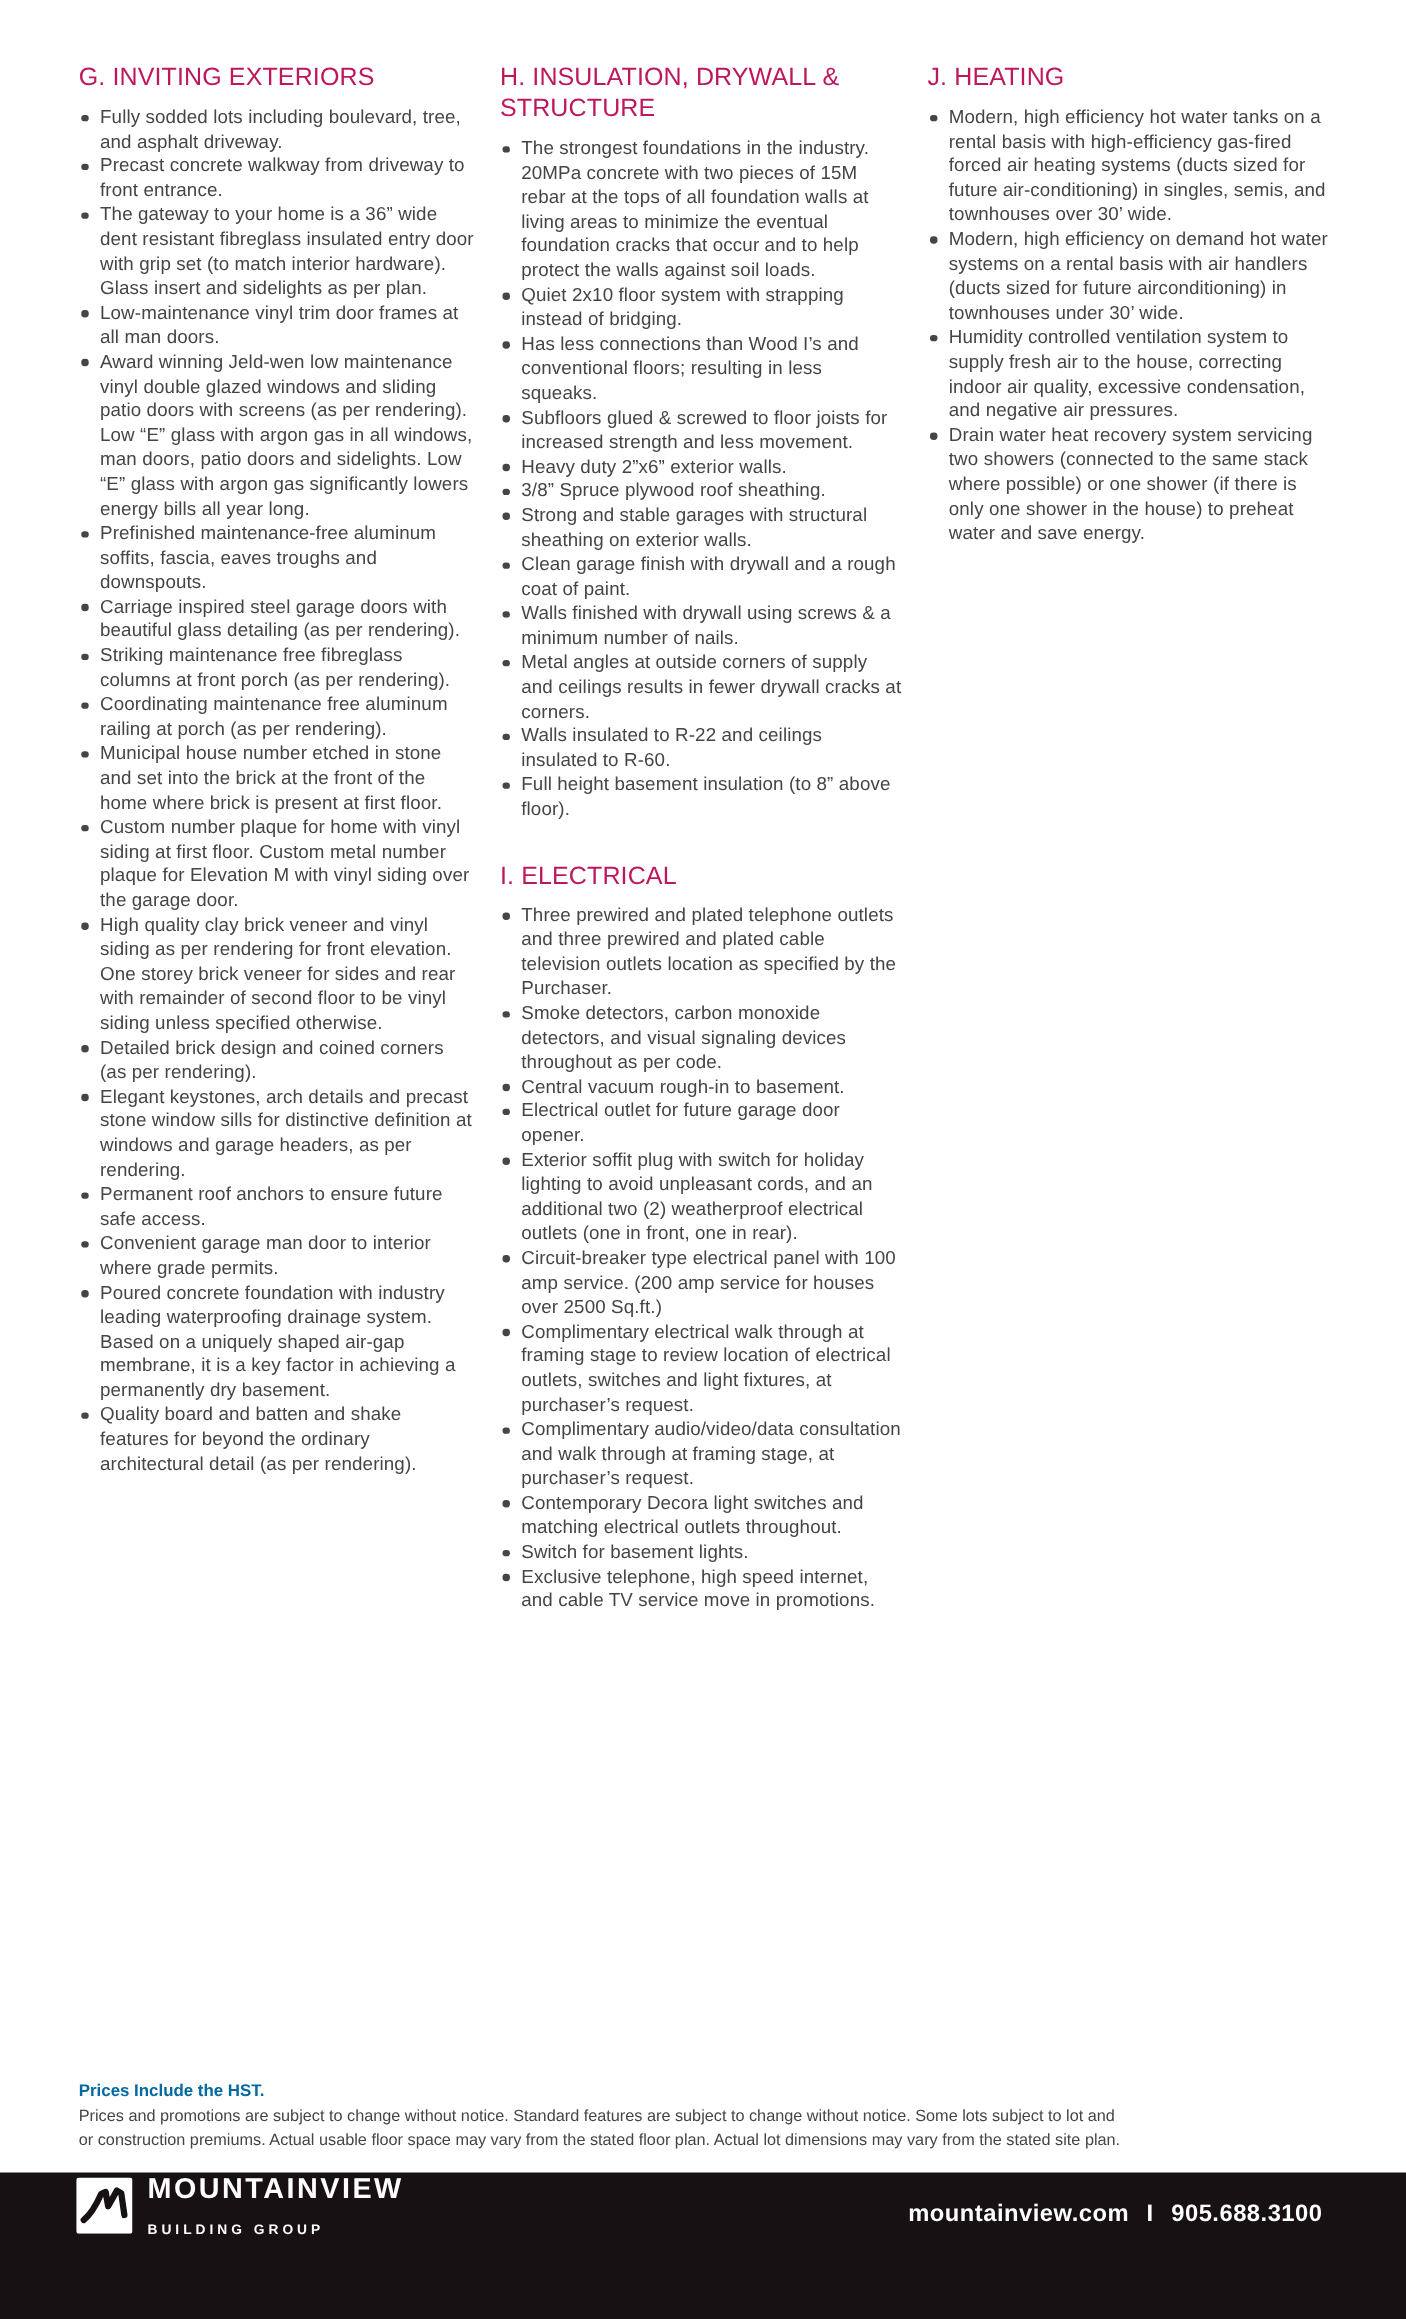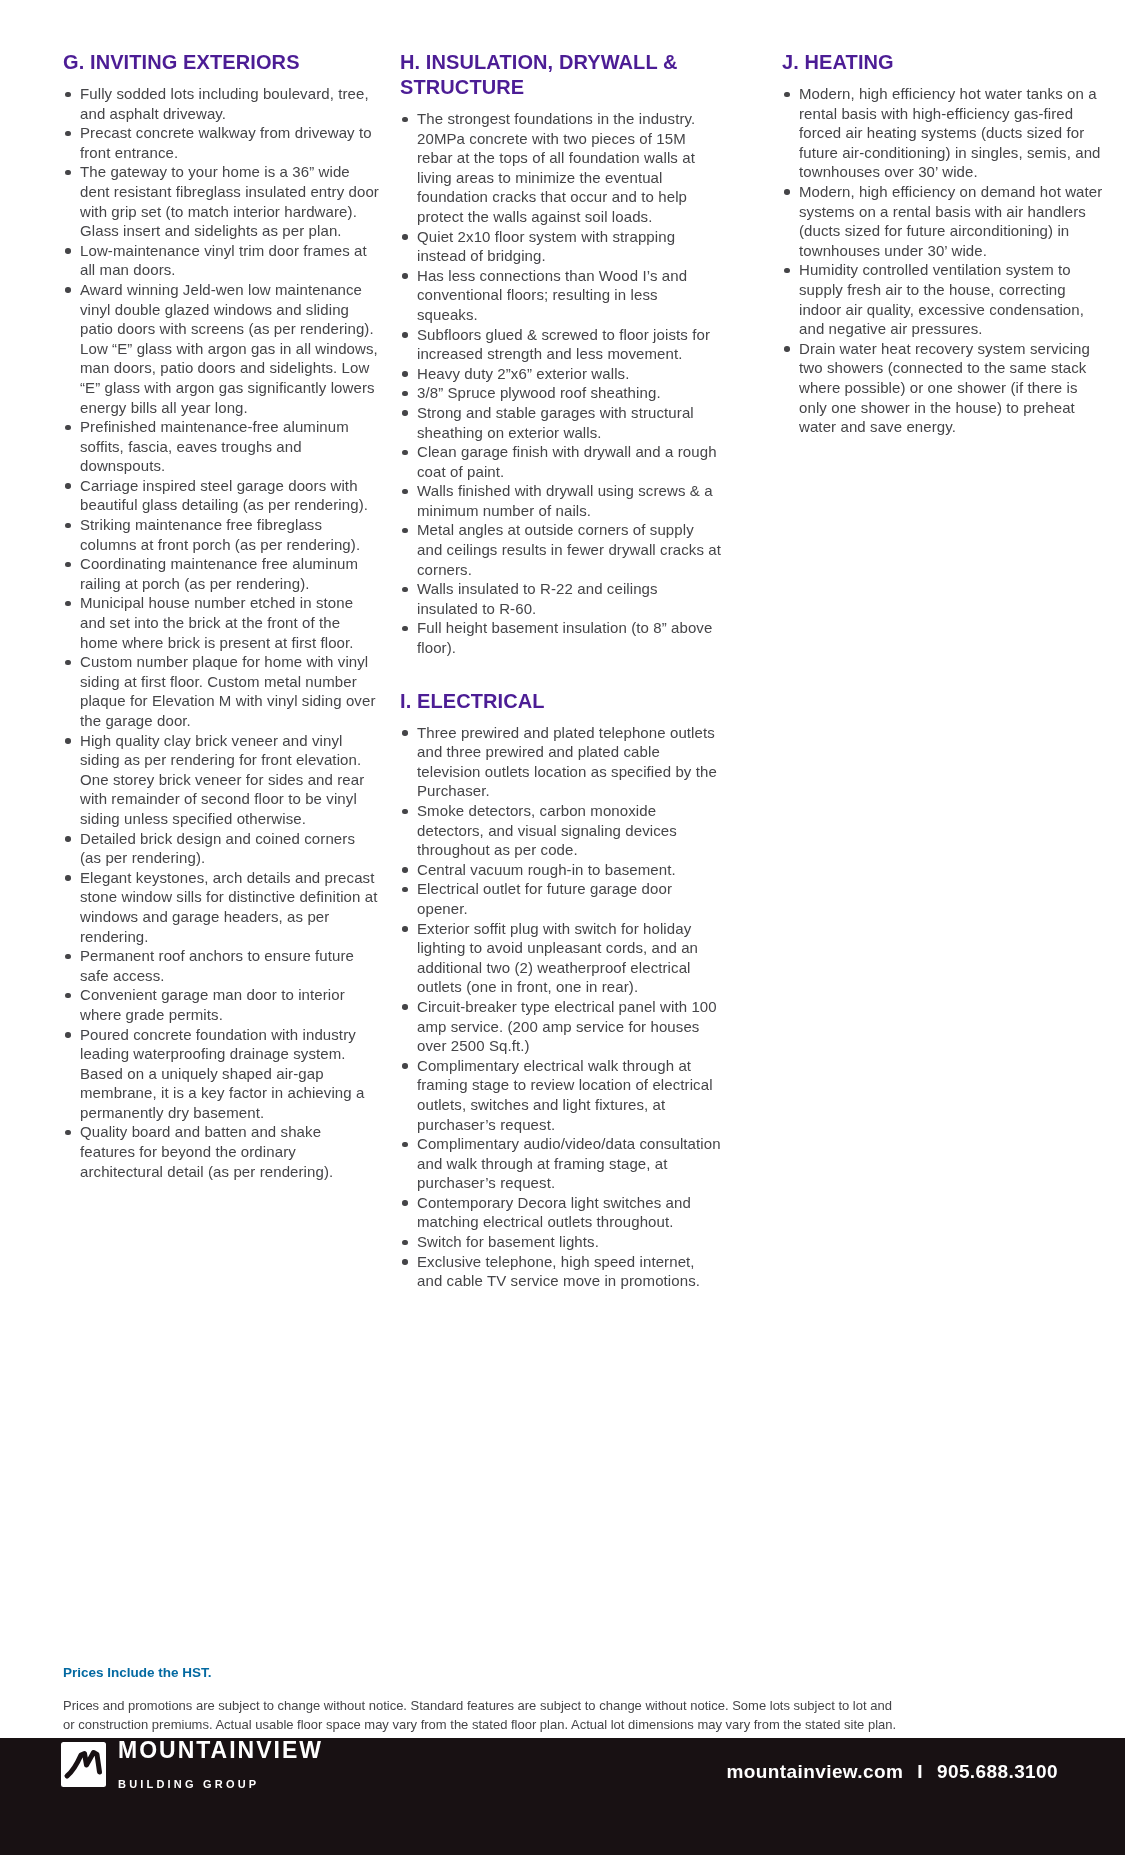--- a/index.html
+++ b/index.html
@@ -7,26 +7,26 @@
     position:relative;
     width:1125px;height:1855px;
     background:#ffffff;
     font-family:"Liberation Sans","DejaVu Sans",sans-serif;
     overflow:hidden;
   }
   .columns{position:absolute;top:50px;left:0;width:1125px;}
   .col{position:absolute;top:0;}
   .col-1{left:63px;width:316px;}
   .col-2{left:400px;width:322px;}
-  .col-3{left:742px;width:322px;margin-left:40px;}
+  .col-3{left:742px;width:322px;}
   .sec-heading{
     margin:0 0 9px 0;
     padding-top:9px;
     font-size:20px;line-height:25px;
-    font-weight:bold;color:#4c1d95;
+    font-weight:normal;color:#be185d;
     letter-spacing:.1px;
     white-space:pre-line;
   }
   .sec-heading:first-child{padding-top:0;}
   ul.bullets{list-style:none;margin:0 0 22px 0;padding:0;}
   ul.bullets li{
     position:relative;
     padding-left:17px;
     font-size:15px;line-height:19.6px;
     color:#454548;
@@ -35,21 +35,21 @@
   ul.bullets li::before{
     content:"";
     position:absolute;left:2px;top:7.5px;
     width:5.5px;height:5.5px;border-radius:50%;
     background:#454548;
   }
   .footer{position:absolute;left:63px;top:1664px;width:1000px;}
   .hst{font-size:13.5px;font-weight:bold;color:#0369a1;line-height:18px;}
   .disclaimer{
     font-size:13px;line-height:18.5px;color:#454548;
-    white-space:pre-line;margin-top:15px;
+    white-space:pre-line;margin-top:2px;
   }
   .brandbar{
     position:absolute;left:0;top:1738px;width:1125px;height:117px;
     display:flex;align-items:flex-start;justify-content:space-between;
     box-sizing:border-box;padding:0 67px 0 61px;
   }
   .brand-left{display:flex;align-items:center;gap:12px;}
   .logo{
     width:45px;height:45px;border-radius:3px;
     display:inline-flex;align-items:center;justify-content:center;

